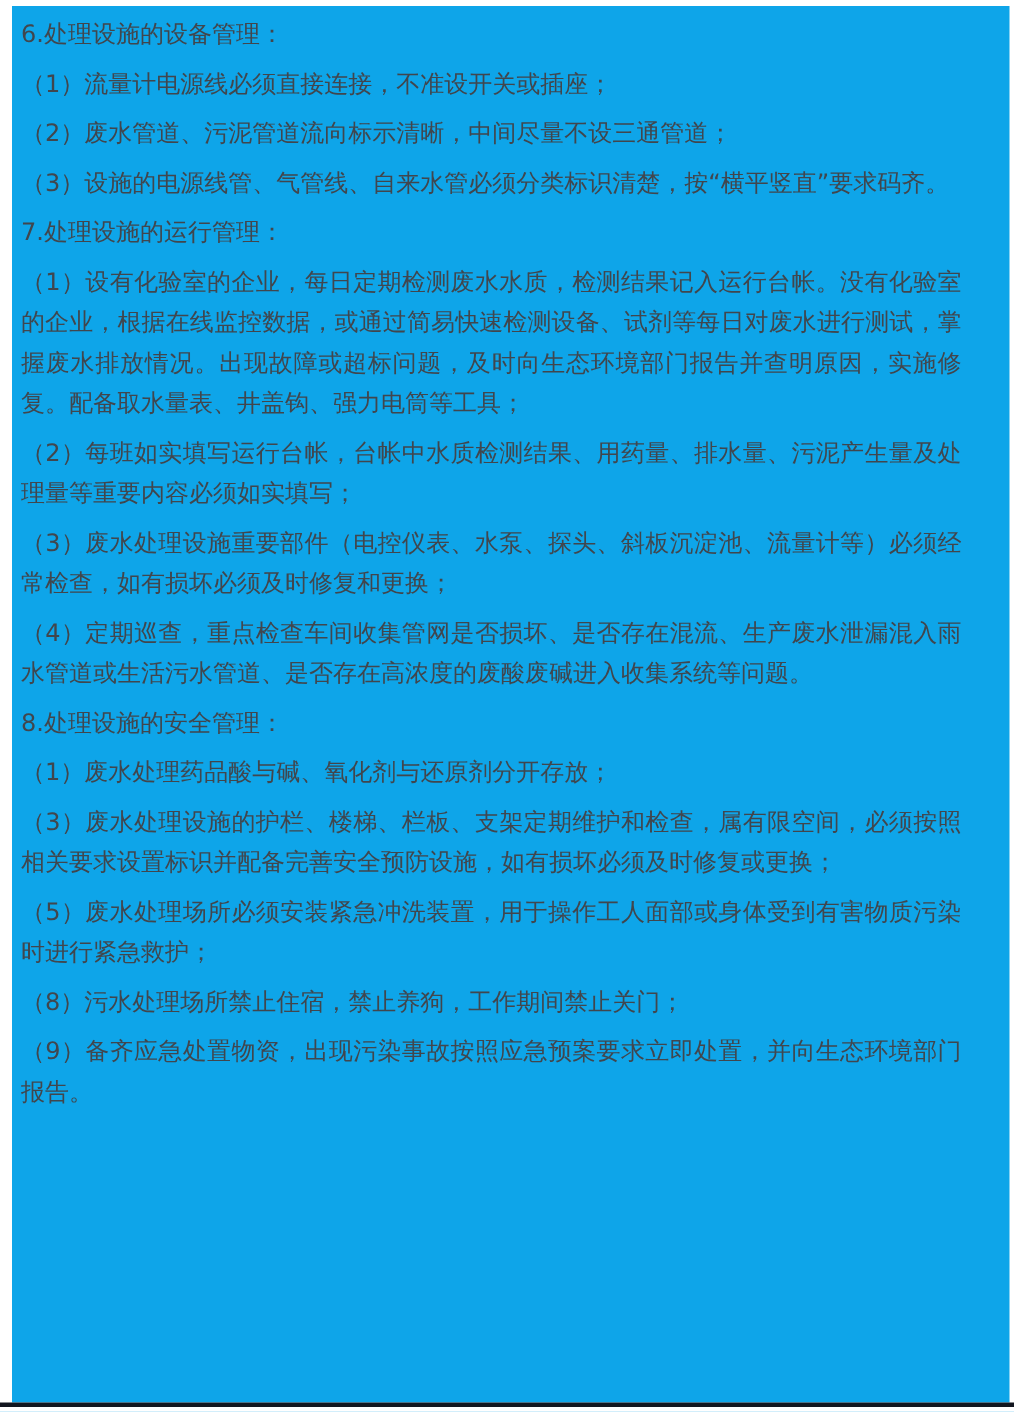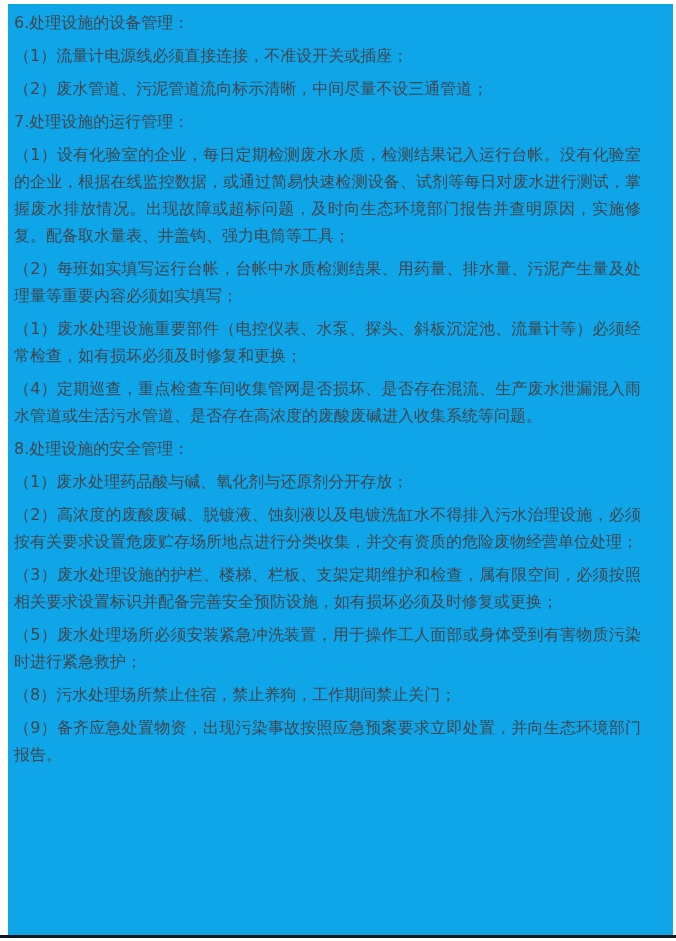--- a/index.html
+++ b/index.html
@@ -45,34 +45,34 @@
 </head>
 <body>
 
 <div class="page">
   <div class="doc">
 
     <section>
       <p>6.处理设施的设备管理：</p>
       <p>（1）流量计电源线必须直接连接，不准设开关或插座；</p>
       <p>（2）废水管道、污泥管道流向标示清晰，中间尽量不设三通管道；</p>
+      <p>（3）设施的电源线管、气管线、自来水管必须分类标识清楚，按“横平竖直”要求码齐。</p>
     </section>
 
     <section>
       <p>7.处理设施的运行管理：</p>
       <p>（1）设有化验室的企业，每日定期检测废水水质，检测结果记入运行台帐。没有化验室的企业，根据在线监控数据，或通过简易快速检测设备、试剂等每日对废水进行测试，掌握废水排放情况。出现故障或超标问题，及时向生态环境部门报告并查明原因，实施修复。配备取水量表、井盖钩、强力电筒等工具；</p>
       <p>（2）每班如实填写运行台帐，台帐中水质检测结果、用药量、排水量、污泥产生量及处理量等重要内容必须如实填写；</p>
-      <p>（1）废水处理设施重要部件（电控仪表、水泵、探头、斜板沉淀池、流量计等）必须经常检查，如有损坏必须及时修复和更换；</p>
+      <p>（3）废水处理设施重要部件（电控仪表、水泵、探头、斜板沉淀池、流量计等）必须经常检查，如有损坏必须及时修复和更换；</p>
       <p>（4）定期巡查，重点检查车间收集管网是否损坏、是否存在混流、生产废水泄漏混入雨水管道或生活污水管道、是否存在高浓度的废酸废碱进入收集系统等问题。</p>
     </section>
 
     <section>
       <p>8.处理设施的安全管理：</p>
       <p>（1）废水处理药品酸与碱、氧化剂与还原剂分开存放；</p>
-      <p>（2）高浓度的废酸废碱、脱镀液、蚀刻液以及电镀洗缸水不得排入污水治理设施，必须按有关要求设置危废贮存场所地点进行分类收集，并交有资质的危险废物经营单位处理；</p>
       <p>（3）废水处理设施的护栏、楼梯、栏板、支架定期维护和检查，属有限空间，必须按照相关要求设置标识并配备完善安全预防设施，如有损坏必须及时修复或更换；</p>
       <p>（5）废水处理场所必须安装紧急冲洗装置，用于操作工人面部或身体受到有害物质污染时进行紧急救护；</p>
       <p>（8）污水处理场所禁止住宿，禁止养狗，工作期间禁止关门；</p>
       <p>（9）备齐应急处置物资，出现污染事故按照应急预案要求立即处置，并向生态环境部门报告。</p>
     </section>
 
   </div>
   <div class="bottom-rule"></div>
 </div>
 

